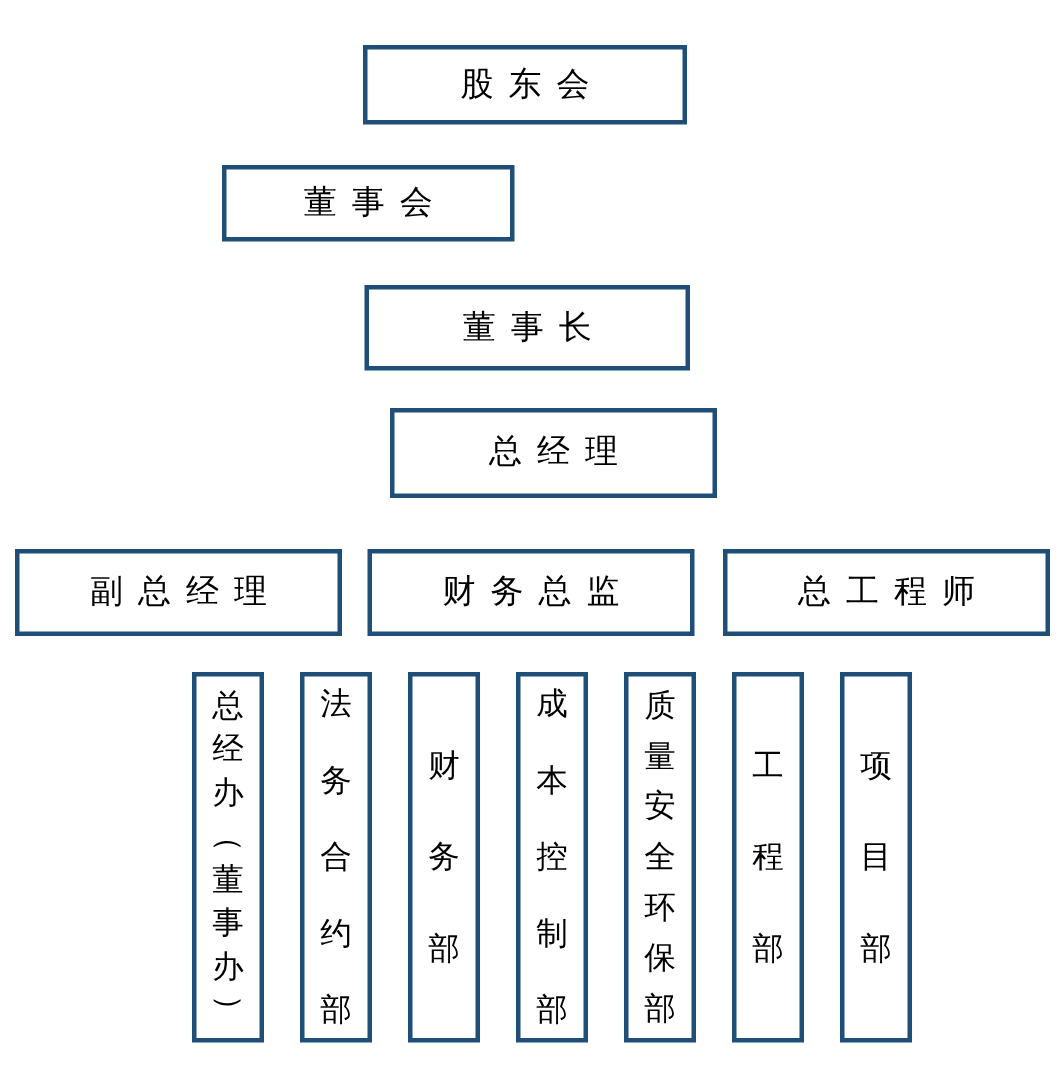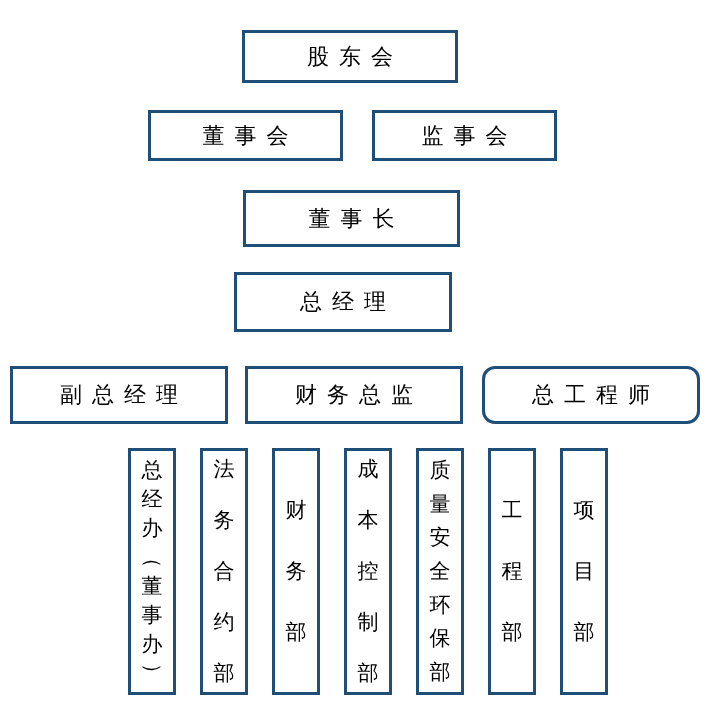--- a/index.html
+++ b/index.html
@@ -52,25 +52,25 @@
   .vchar.rot { transform: rotate(90deg); }
 
   
   .n-shareholders { left: 242px; top: 30px;  width: 216px; height: 53px; }
   
   .n-board       { left: 148px; top: 110px; width: 195px; height: 51px; }
   .n-supervisory { left: 372px; top: 110px; width: 185px; height: 51px; }
   
   .n-chairman    { left: 243px; top: 190px; width: 217px; height: 57px; text-align: right; }
   
-  .n-gm          { left: 234px; top: 272px; width: 218px; height: 60px; }
+  .n-gm          { left: 260px; top: 272px; width: 218px; height: 60px; }
   
   .n-deputy      { left: 10px;  top: 366px; width: 218px; height: 58px; }
   .n-cfo         { left: 245px; top: 366px; width: 218px; height: 58px; }
-  .n-ce          { left: 482px; top: 366px; width: 218px; height: 58px; border-radius: 13px; }
+  .n-ce          { left: 482px; top: 366px; width: 218px; height: 58px; }
   
   .dept { top: 448px; width: 48px; height: 247px; }
   .dept-0 { left: 128px; }
   .dept-1 { left: 200px; }
   .dept-2 { left: 272px; }
   .dept-3 { left: 344px; }
   .dept-4 { left: 416px; }
   .dept-5 { left: 488px; }
   .dept-6 { left: 560px; }
 </style>
@@ -78,23 +78,20 @@
 <body>
 
 <div class="canvas">
 
   <div class="node n-shareholders">
     <span class="hlabel">股东会</span>
   </div>
 
   <div class="node n-board">
     <span class="hlabel">董事会</span>
-  </div>
-  <div class="node n-supervisory">
-    <span class="hlabel">监事会</span>
   </div>
 
   <div class="node n-chairman">
     <span class="hlabel">董事长</span>
   </div>
 
   <div class="node n-gm">
     <span class="hlabel">总经理</span>
   </div>
 

